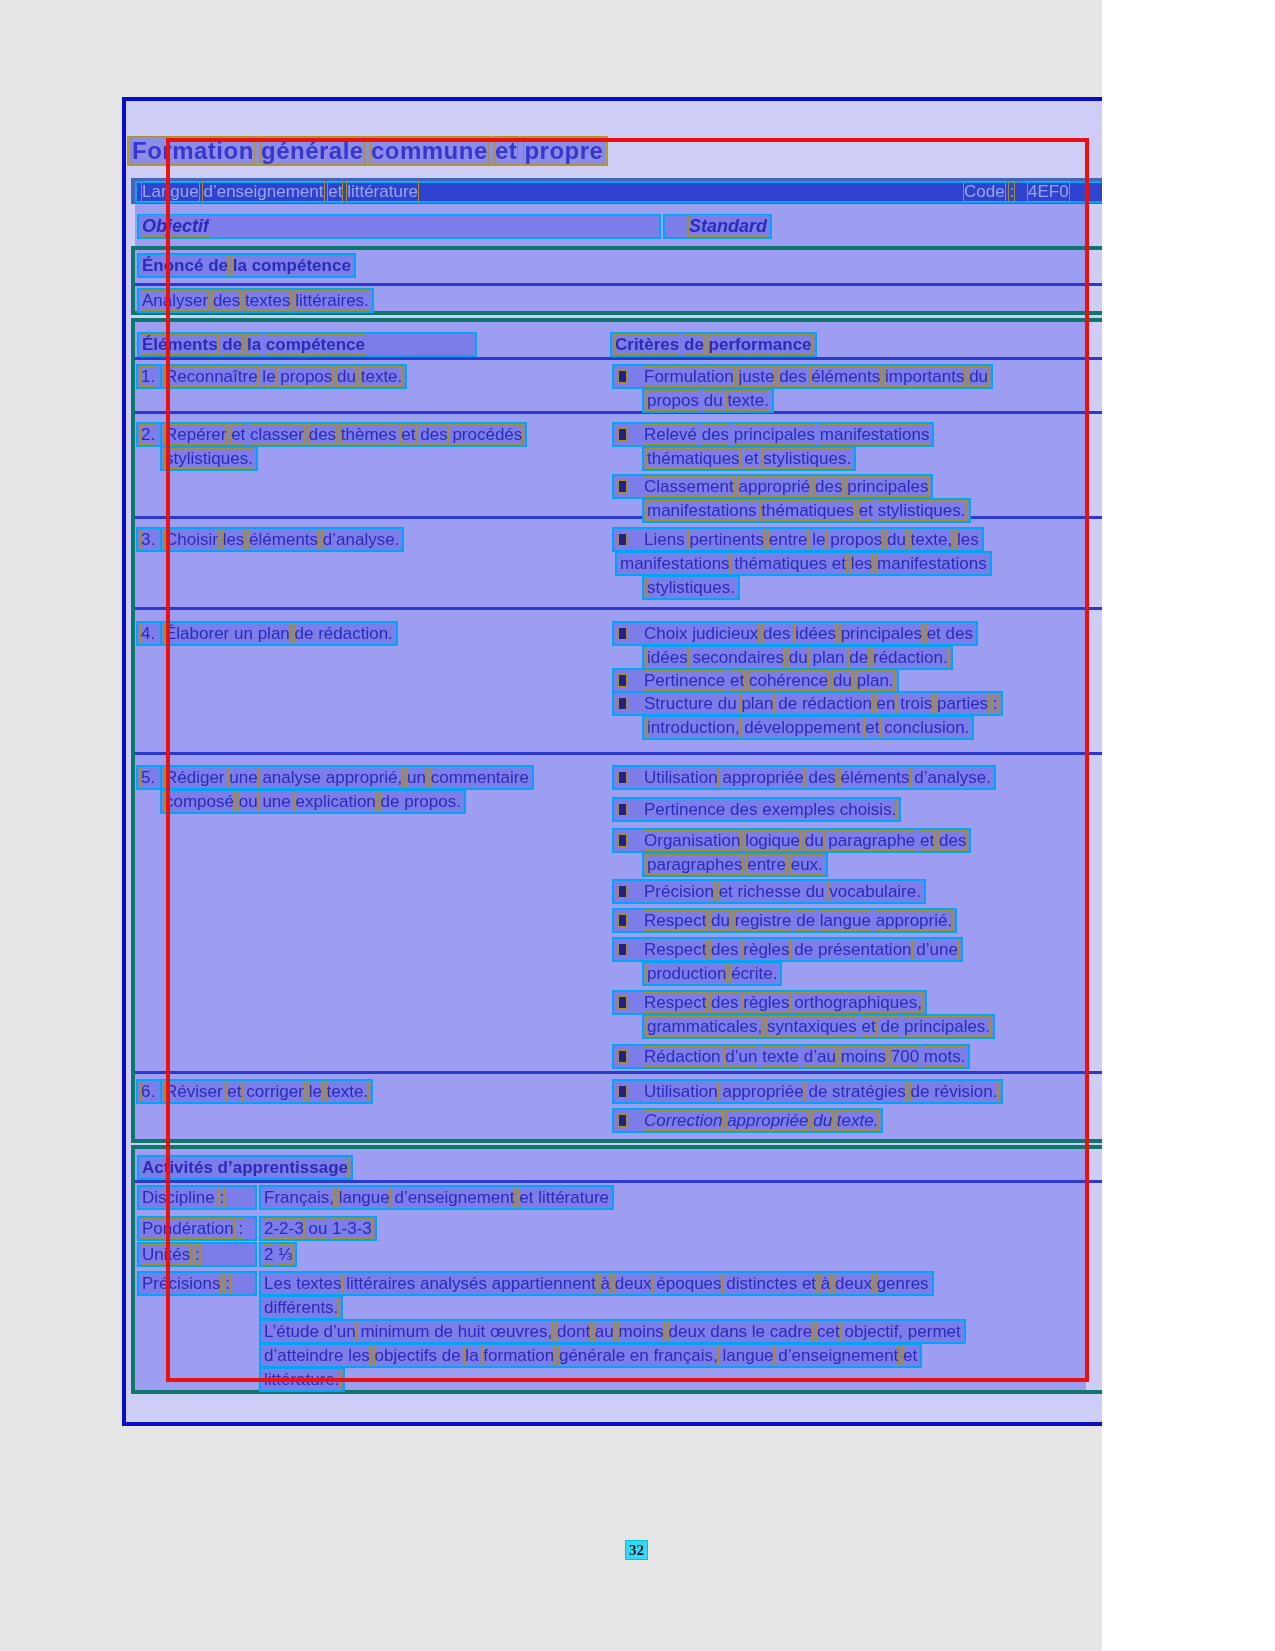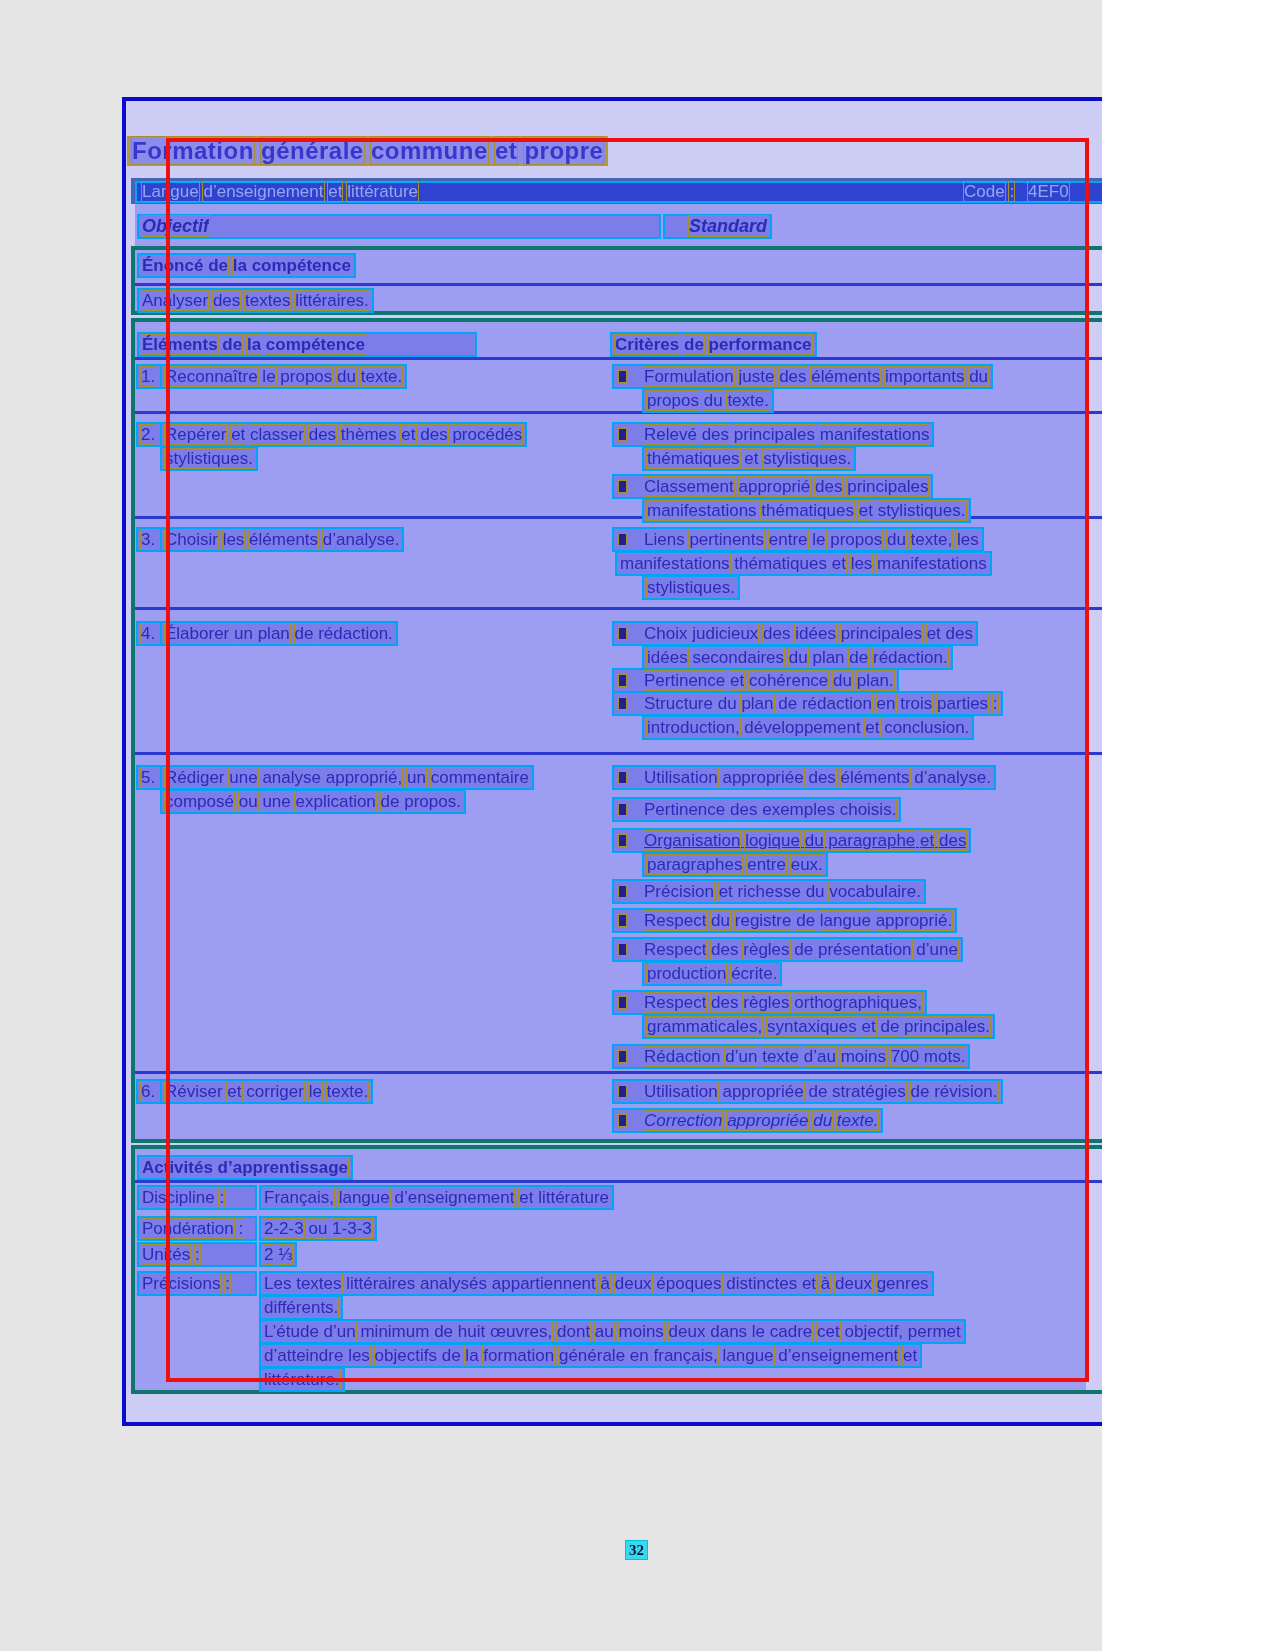--- a/index.html
+++ b/index.html
@@ -99,21 +99,21 @@
     <div class="lb" style="left:507px;top:323px;"><span class="w">idées</span> <span class="w">secondaires</span> <span class="w">du</span> <span class="w">plan</span> <span class="w">de</span> <span class="w">rédaction.</span></div>
     <div class="lb crit" style="left:477px;top:346px;"><span class="bmark"></span><span><span class="w">Pertinence</span> <span class="w">et</span> <span class="w">cohérence</span> <span class="w">du</span> <span class="w">plan.</span></span></div>
     <div class="lb crit" style="left:477px;top:369px;"><span class="bmark"></span><span><span class="w">Structure</span> <span class="w">du</span> <span class="w">plan</span> <span class="w">de</span> <span class="w">rédaction</span> <span class="w">en</span> <span class="w">trois</span> <span class="w">parties</span> <span class="w">:</span></span></div>
     <div class="lb" style="left:507px;top:393px;"><span class="w">introduction,</span> <span class="w">développement</span> <span class="w">et</span> <span class="w">conclusion.</span></div>
 
     <div class="lb numb" style="left:1px;top:443px;"><span class="w">5.</span></div>
     <div class="lb" style="left:25px;top:443px;"><span class="w">Rédiger</span> <span class="w">une</span> <span class="w">analyse</span> <span class="w">approprié,</span> <span class="w">un</span> <span class="w">commentaire</span></div>
     <div class="lb" style="left:25px;top:467px;"><span class="w">composé</span> <span class="w">ou</span> <span class="w">une</span> <span class="w">explication</span> <span class="w">de</span> <span class="w">propos.</span></div>
     <div class="lb crit" style="left:477px;top:443px;"><span class="bmark"></span><span><span class="w">Utilisation</span> <span class="w">appropriée</span> <span class="w">des</span> <span class="w">éléments</span> <span class="w">d’analyse.</span></span></div>
     <div class="lb crit" style="left:477px;top:475px;"><span class="bmark"></span><span><span class="w">Pertinence</span> <span class="w">des</span> <span class="w">exemples</span> <span class="w">choisis.</span></span></div>
-    <div class="lb crit" style="left:477px;top:506px;text-decoration:underline;"><span class="bmark"></span><span><span class="w">Organisation</span> <span class="w">logique</span> <span class="w">du</span> <span class="w">paragraphe</span> <span class="w">et</span> <span class="w">des</span></span></div>
+    <div class="lb crit" style="left:477px;top:506px;"><span class="bmark"></span><span><span class="w">Organisation</span> <span class="w">logique</span> <span class="w">du</span> <span class="w">paragraphe</span> <span class="w">et</span> <span class="w">des</span></span></div>
     <div class="lb" style="left:507px;top:530px;"><span class="w">paragraphes</span> <span class="w">entre</span> <span class="w">eux.</span></div>
     <div class="lb crit" style="left:477px;top:557px;"><span class="bmark"></span><span><span class="w">Précision</span> <span class="w">et</span> <span class="w">richesse</span> <span class="w">du</span> <span class="w">vocabulaire.</span></span></div>
     <div class="lb crit" style="left:477px;top:586px;"><span class="bmark"></span><span><span class="w">Respect</span> <span class="w">du</span> <span class="w">registre</span> <span class="w">de</span> <span class="w">langue</span> <span class="w">approprié.</span></span></div>
     <div class="lb crit" style="left:477px;top:615px;"><span class="bmark"></span><span><span class="w">Respect</span> <span class="w">des</span> <span class="w">règles</span> <span class="w">de</span> <span class="w">présentation</span> <span class="w">d’une</span></span></div>
     <div class="lb" style="left:507px;top:639px;"><span class="w">production</span> <span class="w">écrite.</span></div>
     <div class="lb crit" style="left:477px;top:668px;"><span class="bmark"></span><span><span class="w">Respect</span> <span class="w">des</span> <span class="w">règles</span> <span class="w">orthographiques,</span></span></div>
     <div class="lb" style="left:507px;top:692px;"><span class="w">grammaticales,</span> <span class="w">syntaxiques</span> <span class="w">et</span> <span class="w">de</span> <span class="w">principales.</span></div>
     <div class="lb crit" style="left:477px;top:722px;"><span class="bmark"></span><span><span class="w">Rédaction</span> <span class="w">d’un</span> <span class="w">texte</span> <span class="w">d’au</span> <span class="w">moins</span> <span class="w">700</span> <span class="w">mots.</span></span></div>
 
     <div class="lb numb" style="left:1px;top:757px;"><span class="w">6.</span></div>

